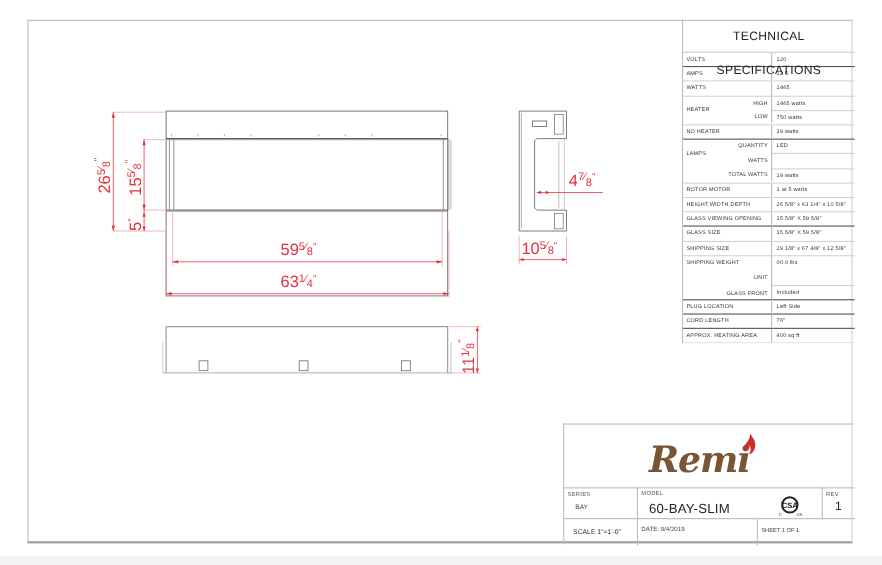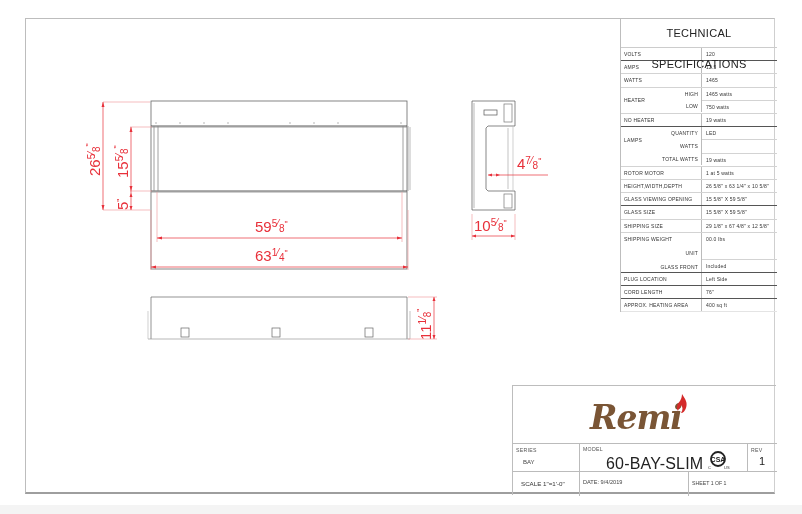--- a/index.html
+++ b/index.html
@@ -247,21 +247,21 @@
     </svg>
   </div>
 
   <div class="tb-cell" style="left:0;top:57px;width:67px;height:29px;border-right:1px solid #bbb;border-bottom:1px solid #bbb;">
     <span class="lbl" style="left:3px;top:4px;">SERIES</span>
     <span class="val" style="left:10px;top:16px;font-size:6px;color:#444;">BAY</span>
   </div>
 
   <div class="tb-cell" style="left:67px;top:57px;width:168px;height:29px;border-right:1px solid #bbb;border-bottom:1px solid #bbb;">
     <span class="lbl" style="left:3px;top:3px;">MODEL</span>
-    <span class="val" style="left:26px;top:12px;font-size:16px;letter-spacing:.2px;text-align:right;">60-BAY-SLIM</span>
+    <span class="val" style="left:10px;top:12px;font-size:12px;letter-spacing:.2px;text-align:right;">60-BAY-SLIM</span>
     <svg style="position:absolute;left:125px;top:7px;" width="26" height="20" viewBox="0 0 26 20">
       <circle cx="13" cy="9" r="7" fill="#fff" stroke="#222" stroke-width="1.8"></circle>
       <text x="13" y="12" font-size="7" font-weight="bold" text-anchor="middle" fill="#222" font-family="Liberation Sans, sans-serif">CSA</text>
       <text x="3" y="19" font-size="4" fill="#333" font-family="Liberation Sans, sans-serif">C</text>
       <text x="19" y="19" font-size="4" fill="#333" font-family="Liberation Sans, sans-serif">US</text>
     </svg>
   </div>
 
   <div class="tb-cell" style="left:235px;top:57px;width:29px;height:29px;border-bottom:1px solid #bbb;">
     <span class="lbl" style="left:3px;top:4px;">REV</span>

